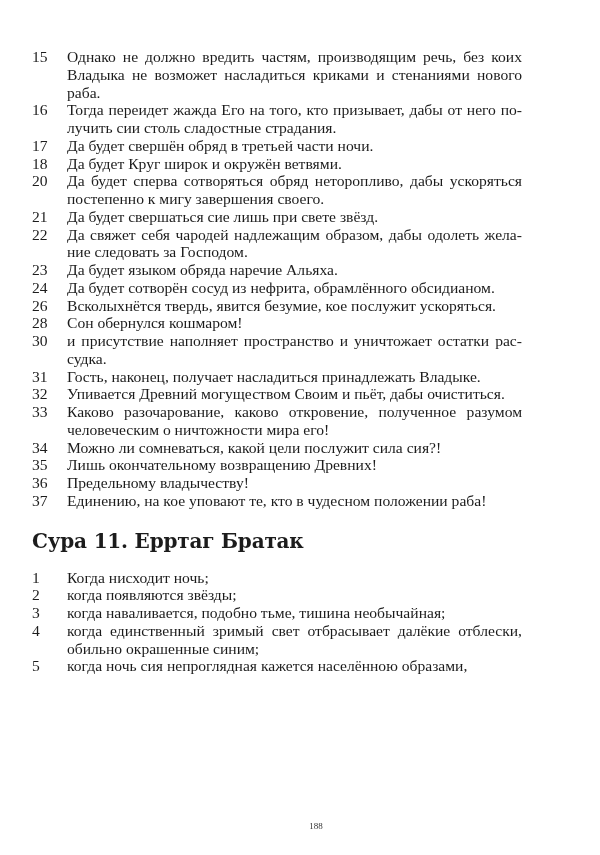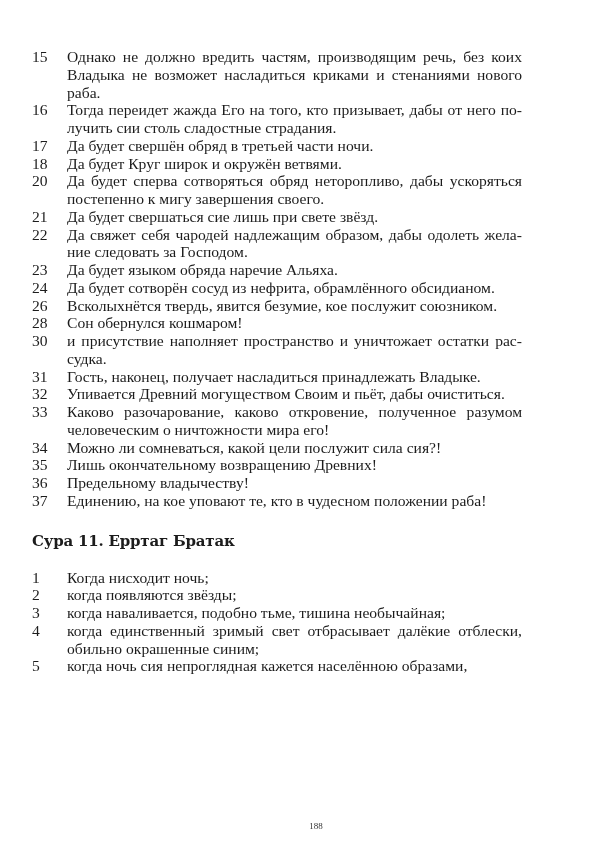--- a/index.html
+++ b/index.html
@@ -37,21 +37,21 @@
       width: 35px;
     }
     .verse-text {
       flex: 1 1 auto;
       text-align: justify;
       text-align-last: left;
     }
     .section-heading {
       font-family: "DejaVu Serif", "Liberation Serif", serif;
       font-weight: bold;
-      font-size: 15px;
+      font-size: 20px;
       line-height: 22px;
       margin: 20px 0 17px 0;
       letter-spacing: -0.2px;
     }
     .page-number {
       position: absolute;
       left: 16px;
       width: 600px;
       top: 821px;
       text-align: center;
@@ -96,21 +96,21 @@
     <li class="verse">
         <span class="verse-num">23</span>
         <span class="verse-text">Да будет языком обряда наречие Альяха.</span>
       </li>
     <li class="verse">
         <span class="verse-num">24</span>
         <span class="verse-text">Да будет сотворён сосуд из нефрита, обрамлённого обсидианом.</span>
       </li>
     <li class="verse">
         <span class="verse-num">26</span>
-        <span class="verse-text">Всколыхнётся твердь, явится безумие, кое послужит союзником.</span>
+        <span class="verse-text">Всколыхнётся твердь, явится безумие, кое послужит ускоряться.</span>
       </li>
     <li class="verse">
         <span class="verse-num">28</span>
         <span class="verse-text">Сон обернулся кошмаром!</span>
       </li>
     <li class="verse">
         <span class="verse-num">30</span>
         <span class="verse-text">и присутствие наполняет пространство и уничтожает остатки рас­судка.</span>
       </li>
     <li class="verse">

